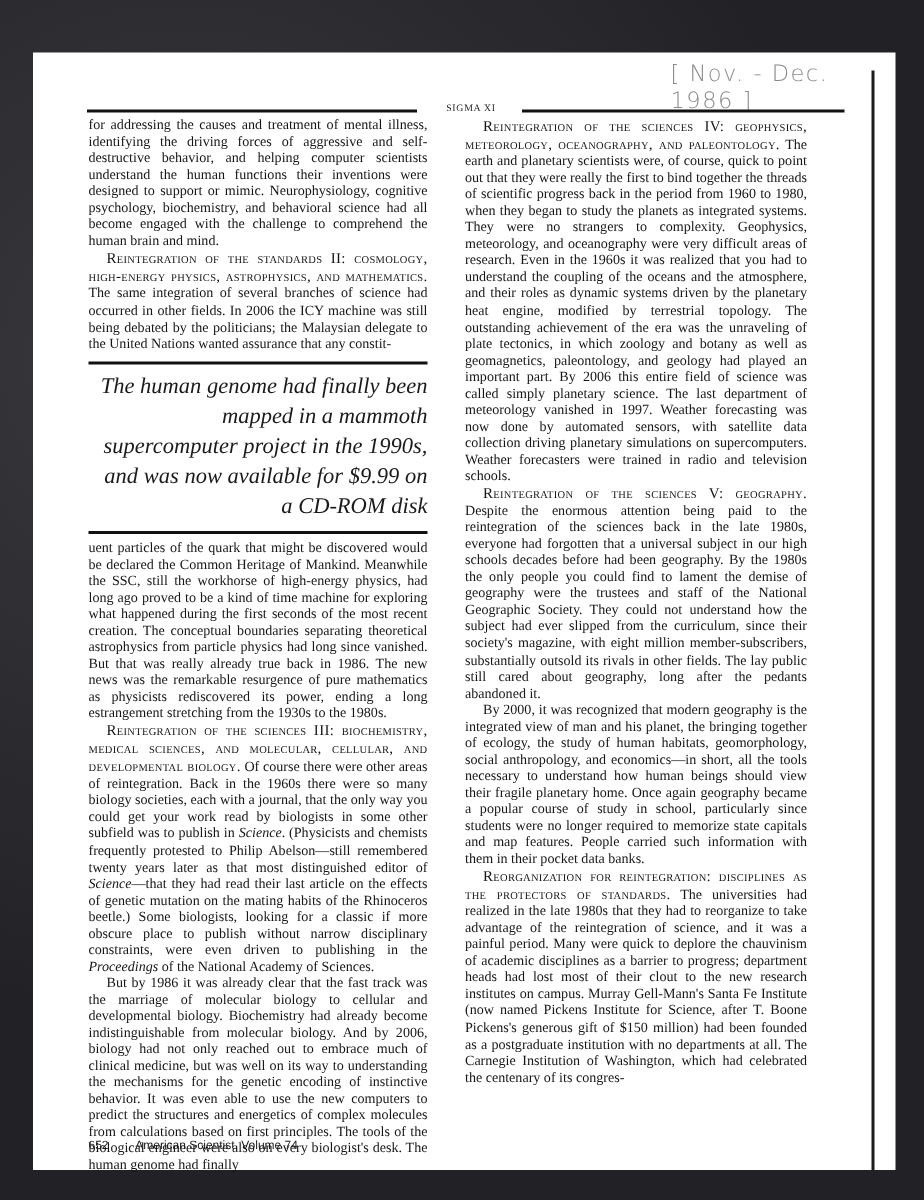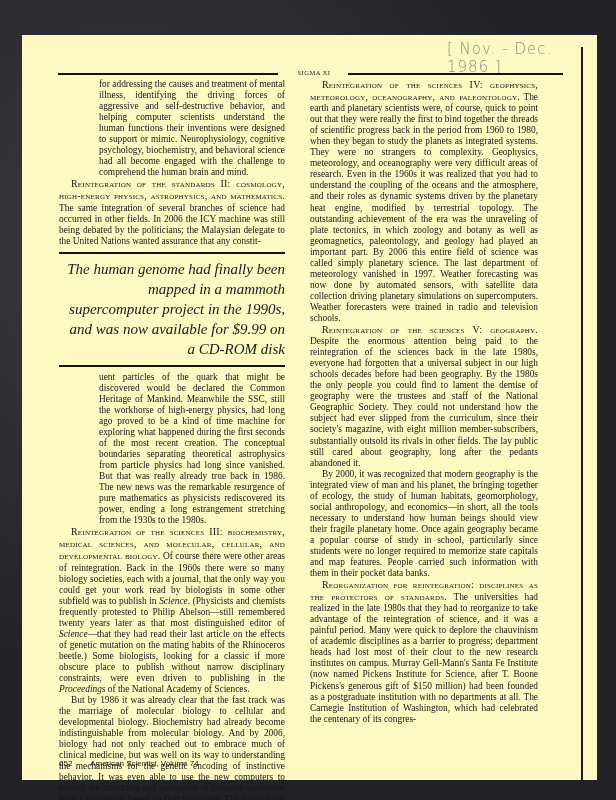--- a/index.html
+++ b/index.html
@@ -5,38 +5,38 @@
   html, body { margin:0; padding:0; }
   body {
     width:616px; height:800px; overflow:hidden;
     background:#2a2a2e;
     background-image: radial-gradient(circle at 20% 30%, #3a3a3e 0, #222226 60%);
     position:relative;
     font-family:"Liberation Serif","DejaVu Serif",serif;
   }
   .page {
     position:absolute; left:22px; top:35px; width:575px; height:745px;
-    background:#fef9c3;
+    background:#ffffff;
   }
   .annot {
     position:absolute; left:425px; top:5px;
     font-family:"DejaVu Sans",sans-serif; font-size:15px; color:#8a8a8a;
     letter-spacing:1px; font-weight:300;
   }
   .vrule { position:absolute; left:559px; top:12px; width:2px; height:733px; background:#1c1c1c; }
   .header-bar { position:absolute; top:34px; left:36px; width:505px; height:10px; }
   .hb-line { position:absolute; top:4px; height:2px; background:#111; }
   .hb-left { left:0; width:220px; }
   .hb-right { left:290px; width:215px; }
   .hb-text { position:absolute; left:228px; top:0; width:56px; text-align:center; font-size:6.5px; letter-spacing:0.5px; color:#222; }
   .col { position:absolute; font-size:9.4px; line-height:11.05px; color:#161616; text-align:justify; }
   .col-left { left:37px; top:44px; width:226px; }
   .col-right { left:288px; top:44px; width:228px; }
   .col p { margin:0; text-indent:12px; }
-  .col p.noindent { text-indent:0;margin-left:40px; }
+  .col p.noindent { text-indent:0; }
   .sc { font-variant:small-caps; font-size:10px; letter-spacing:0.2px; }
   .pull-rule { height:2px; background:#111; margin:5px 0 5px 0; }
   .pull { font-style:italic; font-size:15px; line-height:20px; color:#1a1a1a; text-align:right; margin:2px 0 6px 0; }
   .footer { position:absolute; left:37px; top:724px; font-family:"Liberation Sans",sans-serif; font-size:8px; color:#1a1a1a; }
   .footer .pg { margin-right:16px; }
   i { }
 </style>
 </head>
 <body>
 

